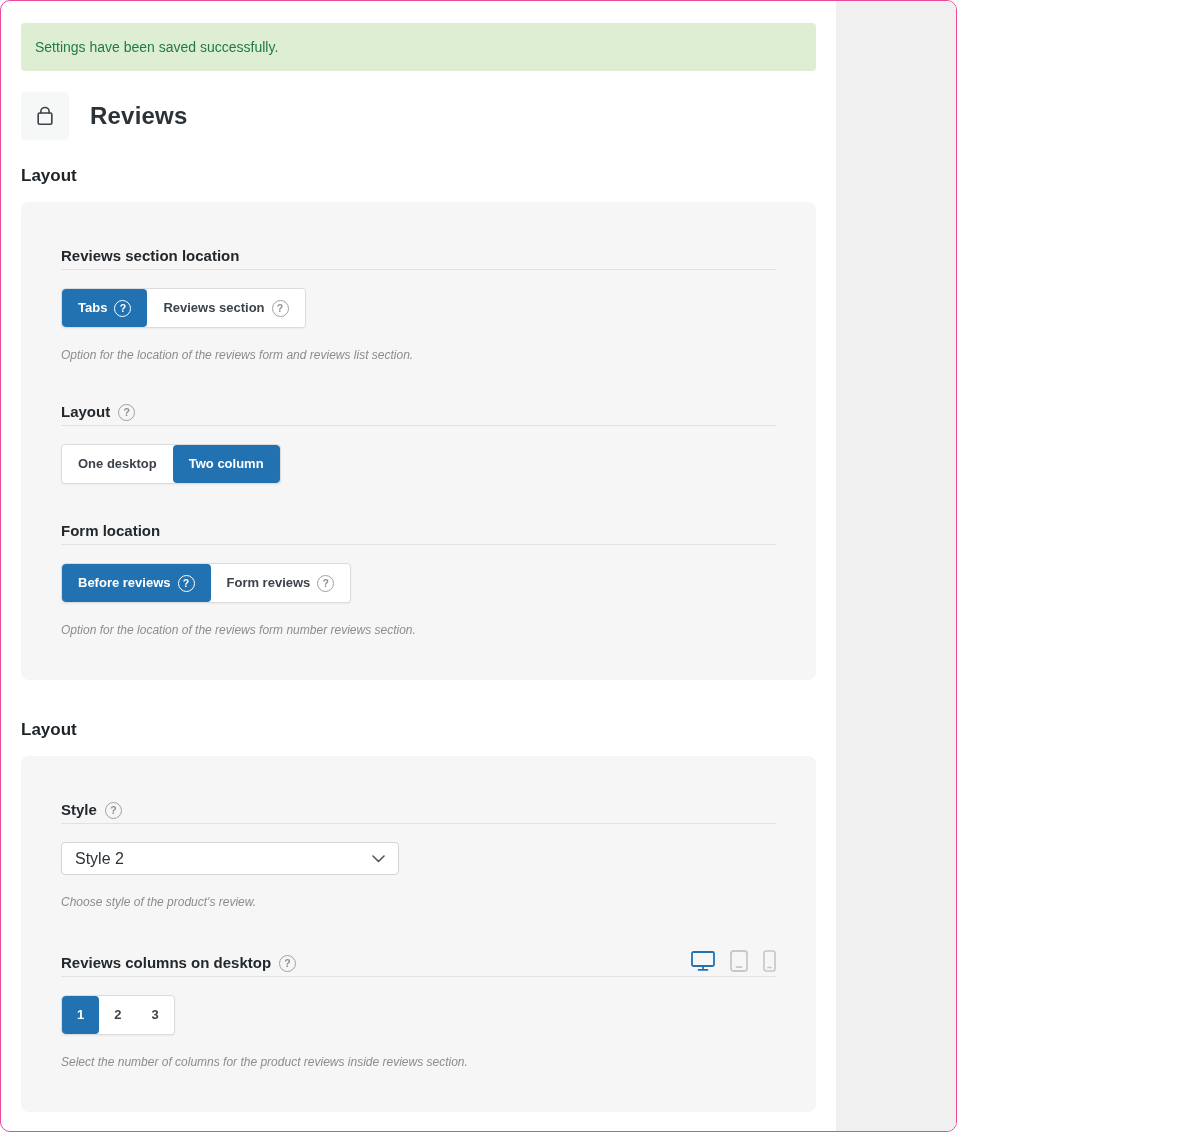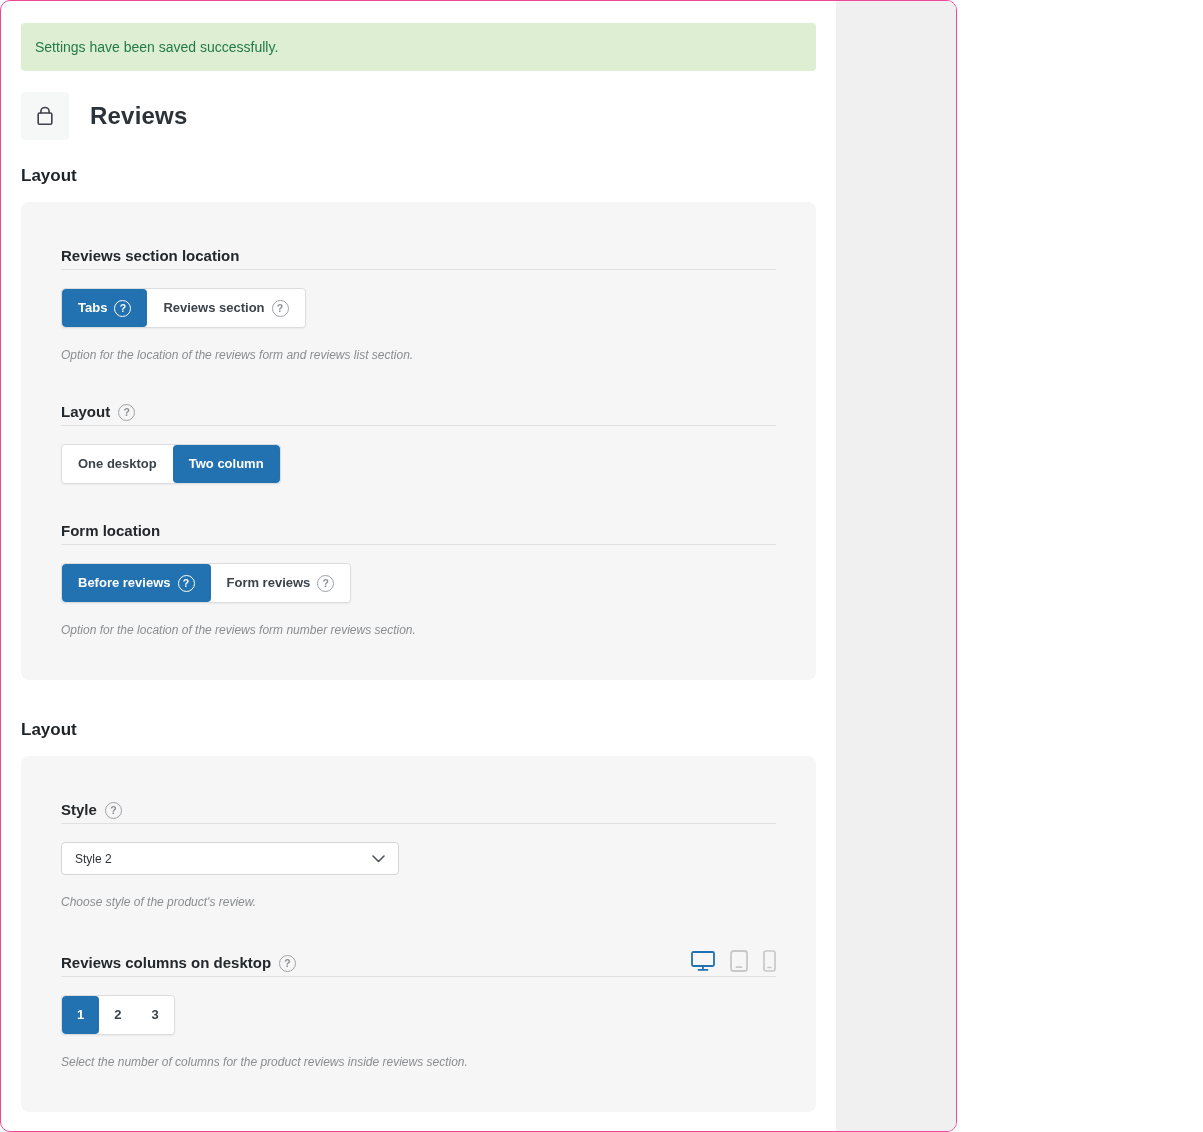--- a/index.html
+++ b/index.html
@@ -54,21 +54,21 @@
   .seg.active { background:#2271b1; color:#fff; }
   .seg.num { padding:10px 15px; }
 
   .desc { margin-top:17px; font-size:12px; font-style:italic; color:#8a8d90;
     line-height:20px; }
 
   
   .select { margin-top:18px; width:338px; height:33px; background:#fff;
     border:1px solid #d5d5d7; border-radius:4px; display:flex;
     align-items:center; justify-content:space-between; padding:0 13px;
-    font-size:12px; color:#2c3338; cursor:pointer; }
+    font-size:16px; color:#2c3338; cursor:pointer; }
 
   
   .devices { display:flex; align-items:center; gap:15px; }
   .dev { display:inline-flex; cursor:pointer; }
   .dev svg { stroke:#c7c8ca; fill:none; }
   .dev.active svg { stroke:#2271b1; }
 </style>
 </head>
 <body>
 

